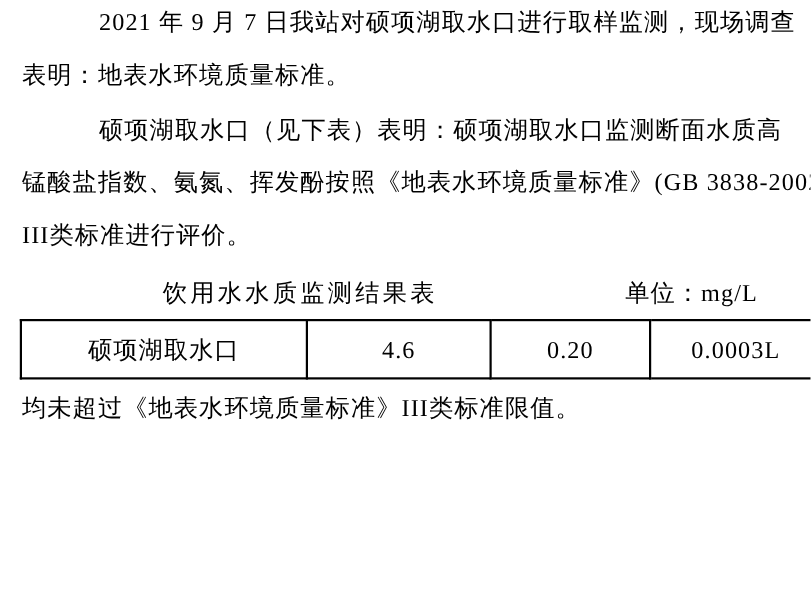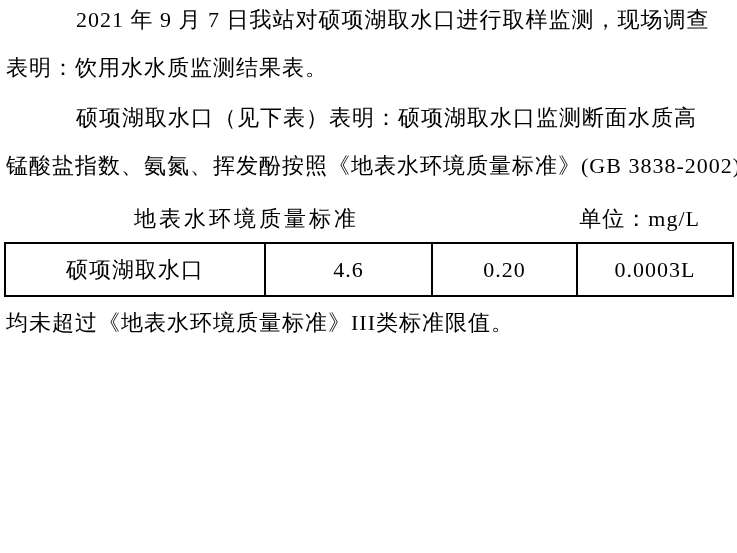--- a/index.html
+++ b/index.html
@@ -1,21 +1,21 @@
 <!DOCTYPE html>
 <html><head>
 <meta charset="utf-8">
 <style>
   html, body { margin: 0; padding: 0; background: #ffffff; }
   .page {
     position: relative;
     width: 737px;
     height: 553px;
     box-sizing: border-box;
-    padding: 0 26px 0 6px;
+    padding: 0 26px 0 20px;
     overflow: hidden;
     background: #ffffff;
     color: #000000;
     font-family: "Liberation Serif", "DejaVu Serif", serif;
     font-size: 22px;
   }
   .para { margin: 0; }
   .para-line {
     line-height: 48px;
     letter-spacing: 1px;
@@ -27,21 +27,21 @@
   .p3 { margin-top: 2px; }
 
   .caption-row {
     margin-top: 12px;
     height: 34px;
     display: flex;
     justify-content: space-between;
     align-items: center;
   }
   .caption-title { margin-left: 128px; letter-spacing: 3px; }
-  .caption-unit  { margin-right: 11px; letter-spacing: 1px; }
+  .caption-unit  { margin-right: 22px; letter-spacing: 1px; }
 
   table.monitor {
     border-collapse: collapse;
     table-layout: fixed;
     width: 728px;
     margin-left: -2px;
     margin-top: 6px;
   }
   table.monitor td, table.monitor th {
     border: 2px solid #000000;
@@ -62,30 +62,31 @@
   .std-cell { letter-spacing: 0; }
   .std-line { line-height: 27px; white-space: nowrap; }
 </style>
 </head>
 <body>
 
 <div class="page">
 
   <div class="para p1">
     <div class="para-line indent">2021 年 9 月 7 日我站对硕项湖取水口进行取样监测，现场调查</div>
-    <div class="para-line">表明：饮用水水质监测结果表。</div>
+    <div class="para-line">表明：地表水环境质量标准。</div>
   </div>
 
   <div class="para p2">
     <div class="para-line indent">硕项湖取水口（见下表）表明：硕项湖取水口监测断面水质高</div>
     <div class="para-line">锰酸盐指数、氨氮、挥发酚按照《地表水环境质量标准》(GB 3838-2002)</div>
+    <div class="para-line">III类标准进行评价。</div>
   </div>
 
   <div class="caption-row">
-    <span class="caption-title">地表水环境质量标准</span>
+    <span class="caption-title">饮用水水质监测结果表</span>
     <span class="caption-unit">单位：mg/L</span>
   </div>
 
   <table class="monitor">
     <colgroup>
       <col class="col0">
         <col class="col1">
         <col class="col2">
         <col class="col3">
     </colgroup>

